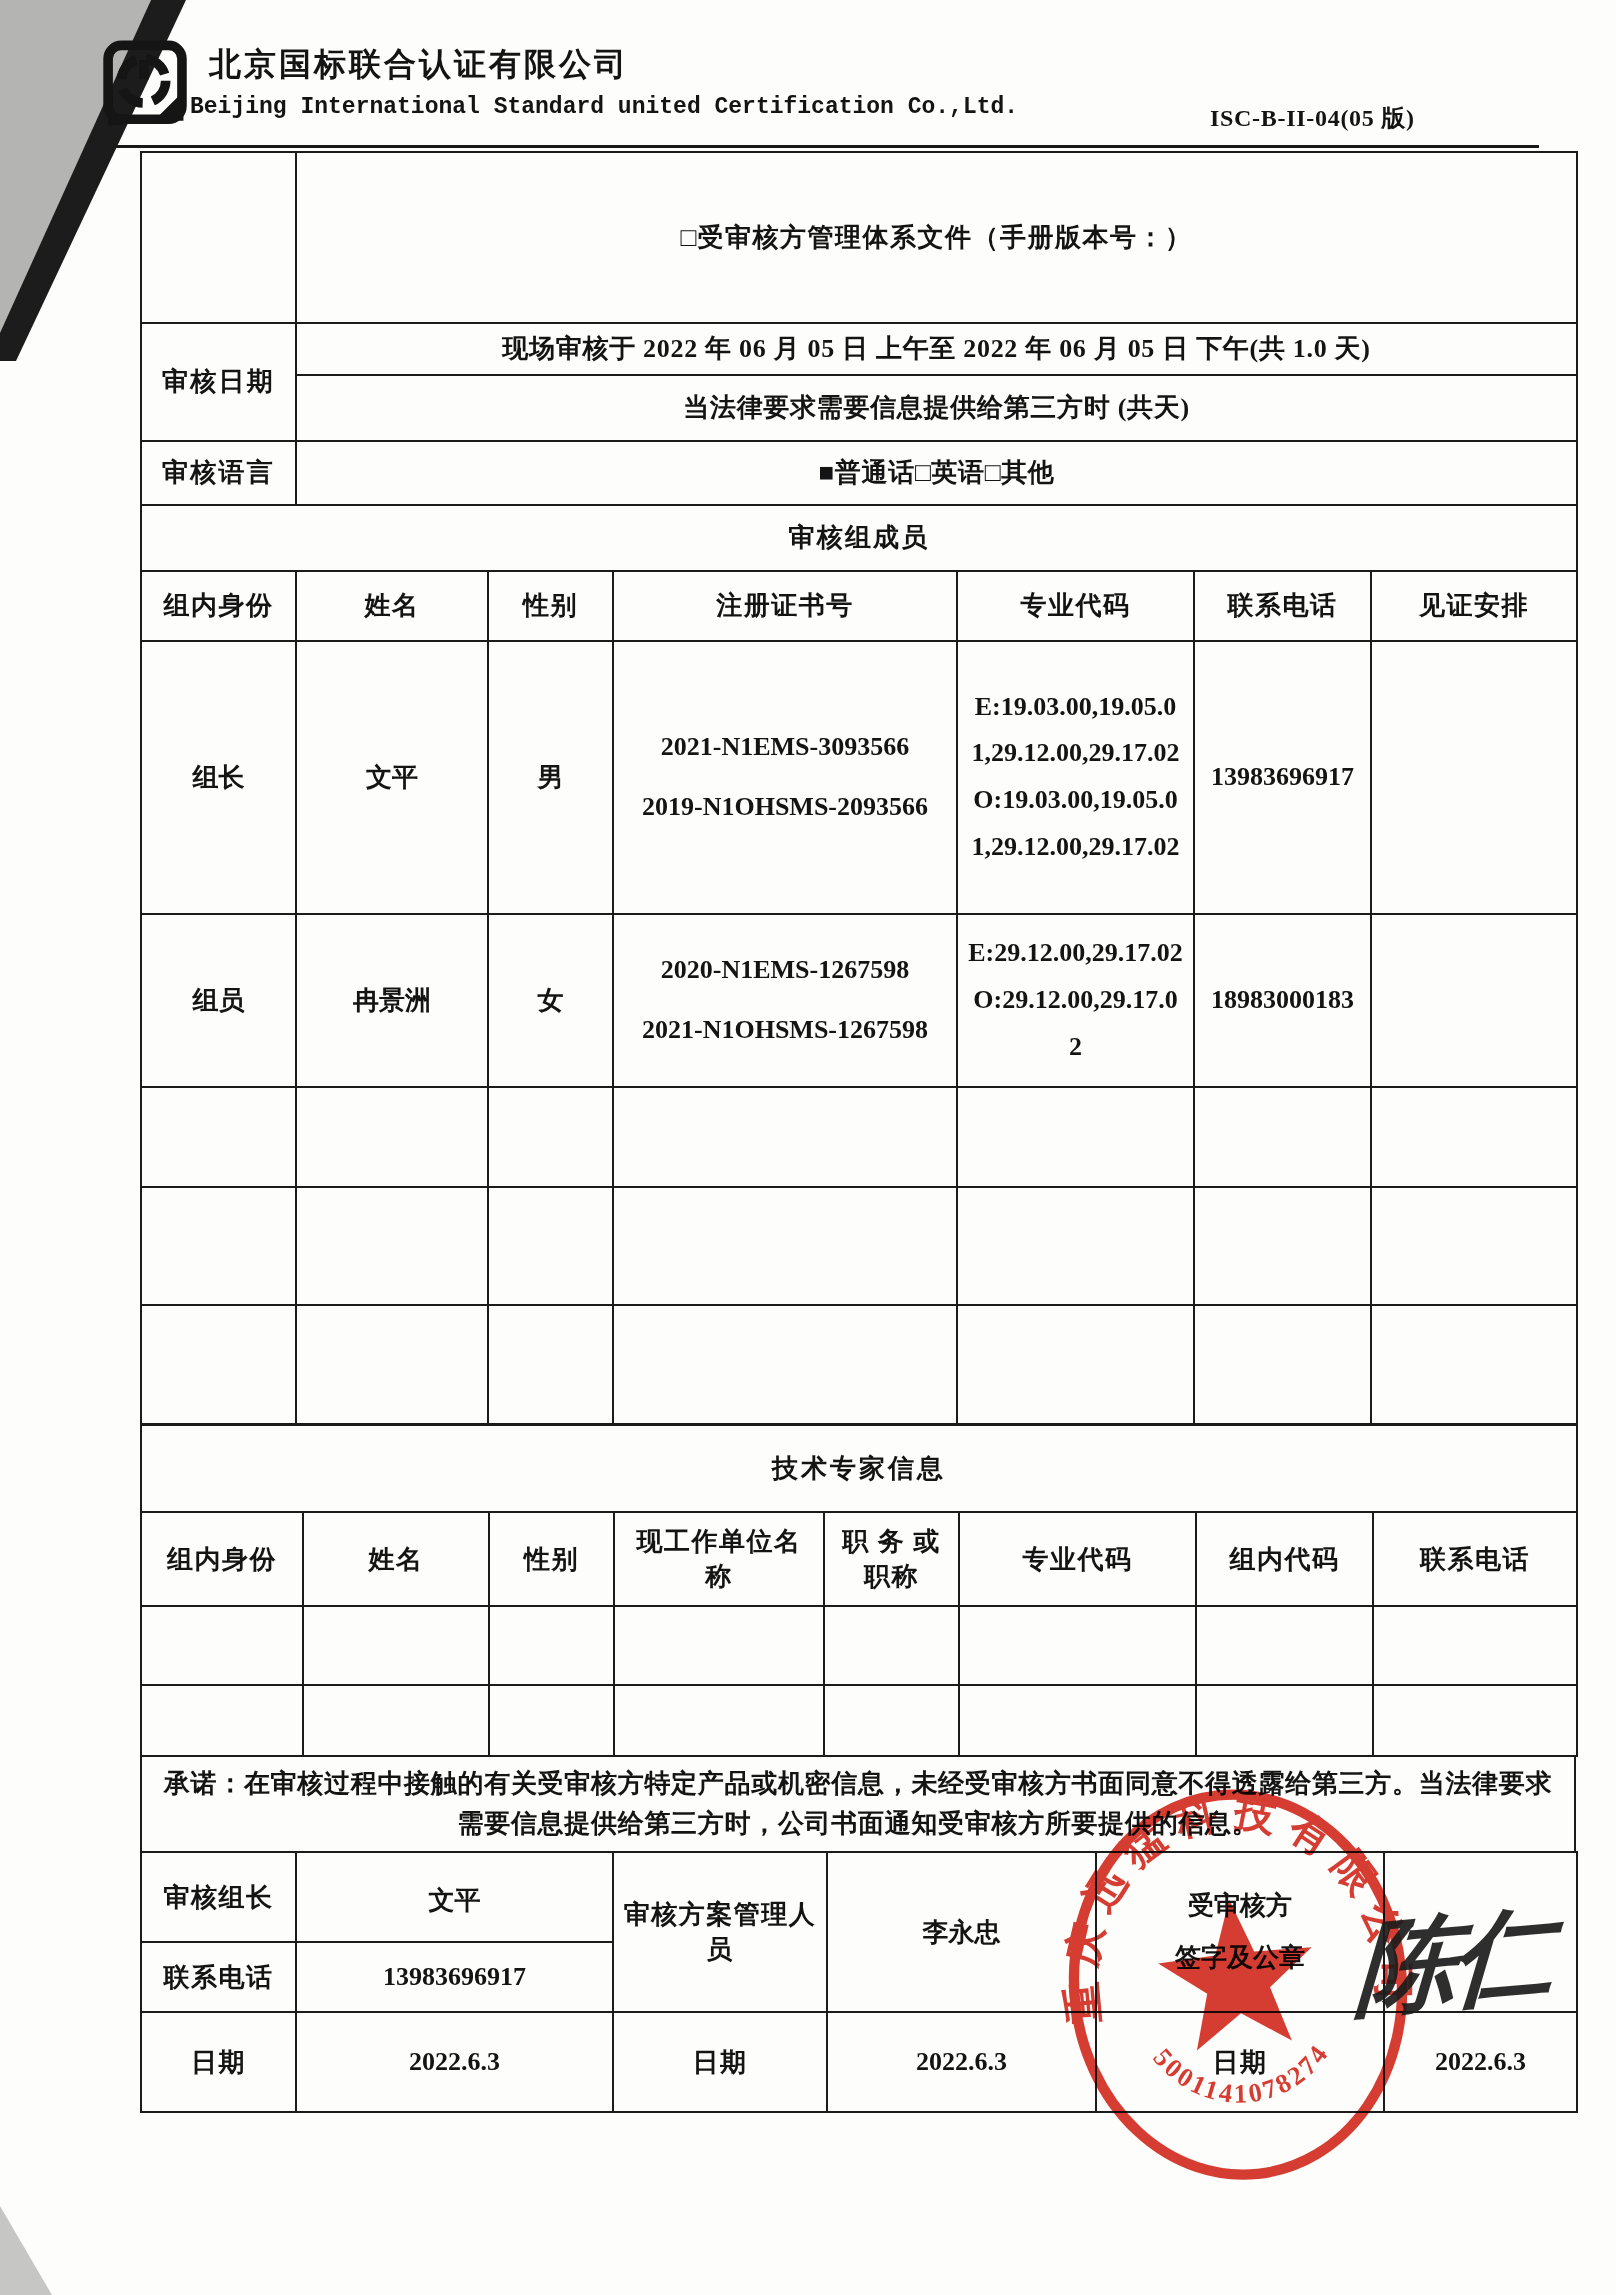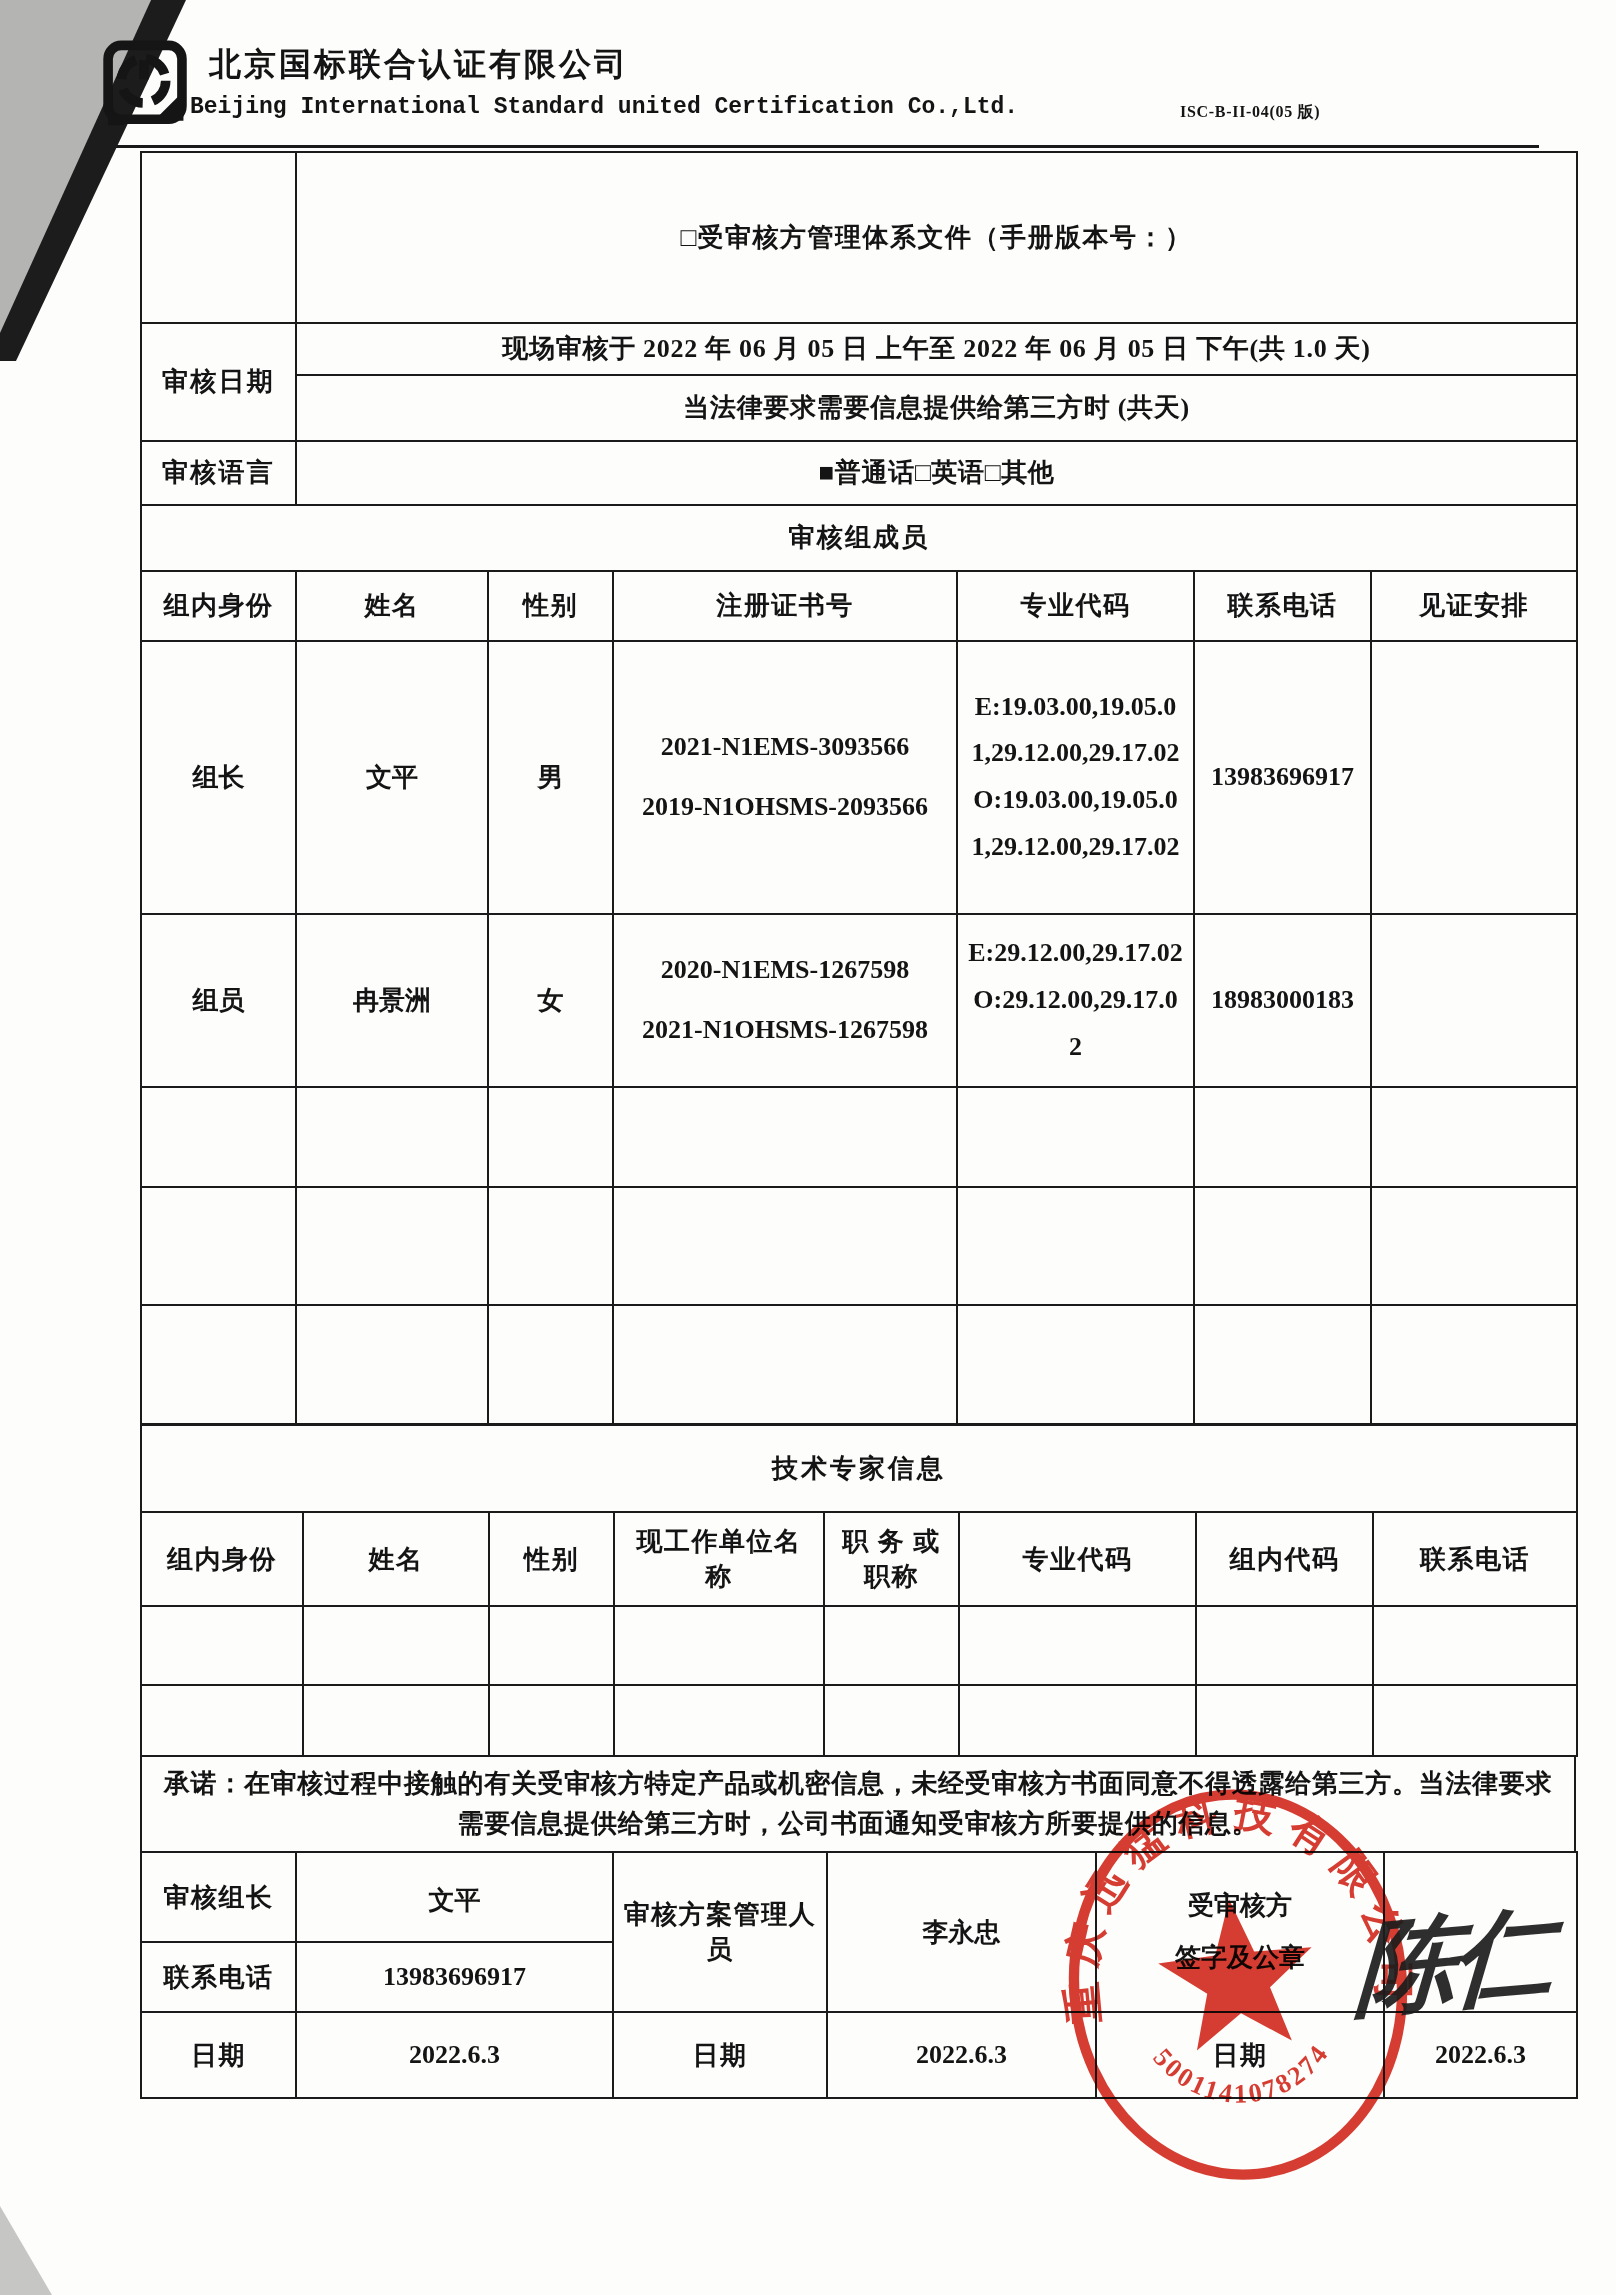--- a/index.html
+++ b/index.html
@@ -10,21 +10,21 @@
       clip-path:polygon(0 0,151px 0,0 361px);background:#b4b4b2;z-index:5;}
   .corner-band{position:absolute;left:0;top:0;width:192px;height:369px;
       clip-path:polygon(151px 0,186px 0,16px 361px,0 361px,0 333px);background:#1c1c1c;z-index:6;}
   .corner-bl{position:absolute;left:0;bottom:0;width:52px;height:89px;
       clip-path:polygon(0 0,0 100%,100% 100%);background:#c6c6c4;z-index:5;}
   
   .logo{position:absolute;left:102px;top:38px;z-index:7;}
   .co-cn{position:absolute;left:193px;top:43px;font-size:32px;font-weight:bold;letter-spacing:3px;margin-left:16px;}
   .co-en{position:absolute;left:190px;top:94px;font-size:23px;font-weight:bold;
          font-family:"Liberation Mono","DejaVu Sans Mono",monospace;letter-spacing:0px;}
-  .form-code{position:absolute;left:1180px;top:102px;font-size:16px;font-weight:bold;letter-spacing:0.7px;}
+  .form-code{position:absolute;left:1210px;top:102px;font-size:24px;font-weight:bold;letter-spacing:0.7px;}
   .rule{position:absolute;left:70px;top:145px;width:1469px;height:3px;background:#191919;}
   
   .sheet{position:absolute;left:112px;top:153px;width:1436px;padding-left:28px;}
   table.t{border-collapse:collapse;table-layout:fixed;width:1436px;margin-top:-2.2px;}
   table.t td{border:2.2px solid #1b1b1b;padding:4.4px 8.9px;font-weight:bold;
              font-size:26px;text-align:center;vertical-align:middle;overflow:hidden;}
   td.left{text-align:left;}
   td.top{vertical-align:top;}
   td.pre{white-space:pre-line;border-radius:17px;}
   td.doc-cell{font-size:27px;letter-spacing:1.5px;padding:10.3px 11.8px;}
@@ -240,21 +240,21 @@
         <td class="sig-lab" rowspan="2">审核方案管理人员</td>
         <td class="sig-val" rowspan="2">李永忠</td>
         <td class="auditee" rowspan="2">受审核方
 签字及公章</td>
         <td rowspan="2"></td>
       </tr>
       <tr style="height:70px">
         <td class="sig-lab">联系电话</td>
         <td class="sig-val">13983696917</td>
       </tr>
-      <tr style="height:86px">
+      <tr style="height:100px">
         <td class="sig-lab">日期</td>
         <td class="sig-val">2022.6.3</td>
         <td class="sig-lab">日期</td>
         <td class="sig-val">2022.6.3</td>
         <td class="sig-lab">日期</td>
         <td class="sig-val">2022.6.3</td>
       </tr>
     </tbody>
       </table>
   </div>

